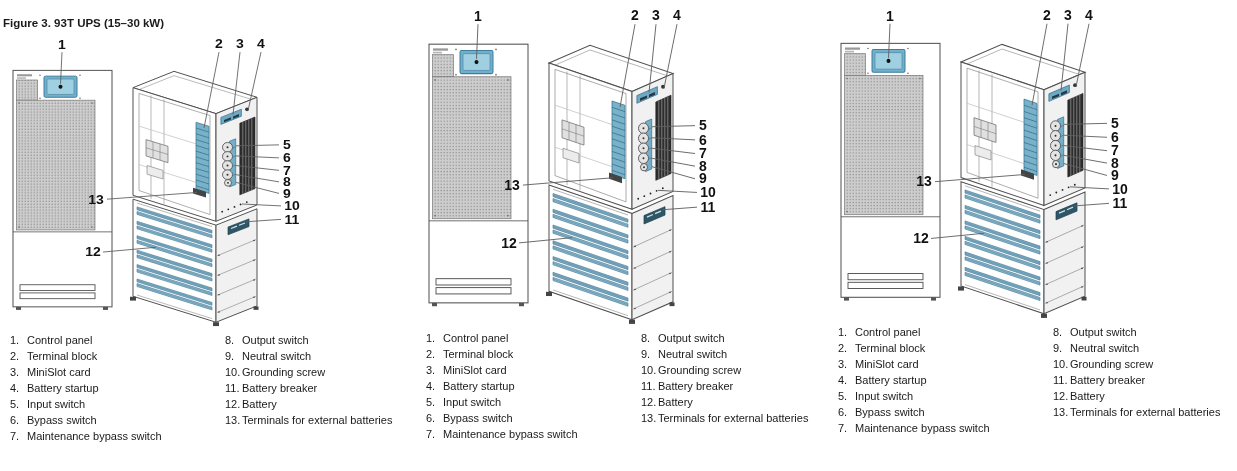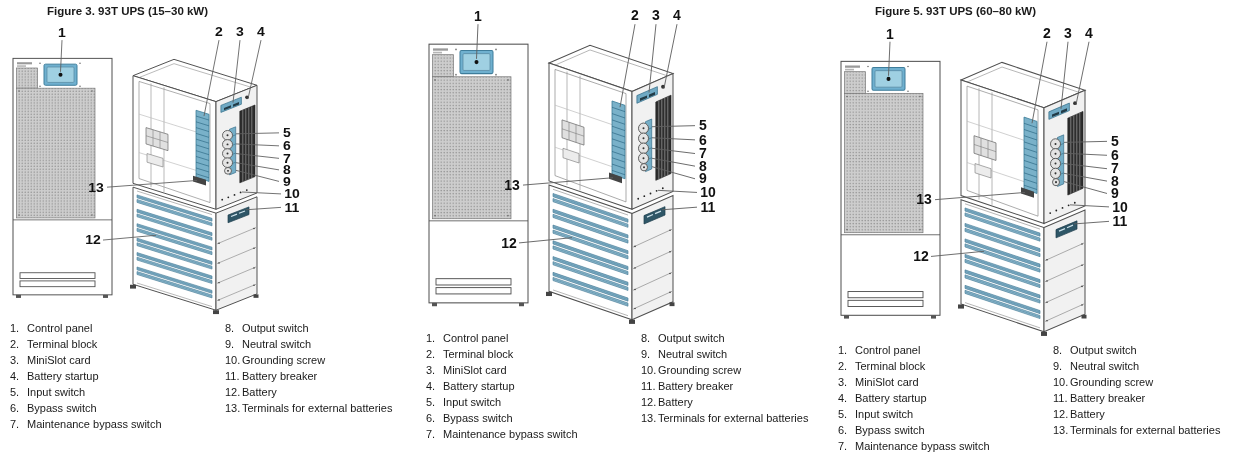--- a/index.html
+++ b/index.html
@@ -3,21 +3,21 @@
 <meta charset="utf-8">
 <style>
   html,body{margin:0;padding:0;background:#ffffff;}
   body{width:1237px;height:471px;overflow:hidden;
        font-family:"Liberation Sans",sans-serif;color:#1a1a1a;}
   .page{display:flex;width:1237px;height:471px;}
   .figure{position:relative;}
   .fig-a{width:416px;}
   .fig-b{width:412px;}
   .fig-c{width:409px;}
-  .figure-title{font-weight:bold;font-size:11.5px;line-height:14px;padding:4px 0 0 3px;height:14px;white-space:nowrap;margin-left:44px;}
+  .figure-title{font-weight:bold;font-size:11.5px;line-height:14px;padding:16px 0 0 3px;height:14px;white-space:nowrap;}
   svg.art{display:block;}
   .legend{display:flex;padding-left:10px;margin-top:4px;font-size:11px;line-height:16px;}
   .lcol1{width:215px;}
   .lcol2{flex:1;}
   .lrow{display:flex;}
   .lnum{width:17px;flex:none;}
   .llab{flex:1;white-space:nowrap;}
   svg text{font-family:"Liberation Sans",sans-serif;font-weight:bold;font-size:14px;fill:#111;text-anchor:middle;}
   #defs-holder{position:absolute;width:0;height:0;overflow:hidden;}
 </style>
@@ -295,21 +295,20 @@
           </div>
         <div class="lrow">
             <span class="lnum">13.</span>
             <span class="llab">Terminals for external batteries</span>
           </div>
       </div>
     </div>
   </div>
 
   <div class="figure fig-c">
-    <div class="figure-title">Figure 5. 93T UPS (60–80 kW)</div>
     <svg class="art" viewBox="0 0 404 310" preserveAspectRatio="none" width="404" height="320">
         <use href="#ups-art"></use>
       </svg>
     <div class="legend">
       <div class="lcol1">
         <div class="lrow">
             <span class="lnum">1.</span>
             <span class="llab">Control panel</span>
           </div>
         <div class="lrow">

